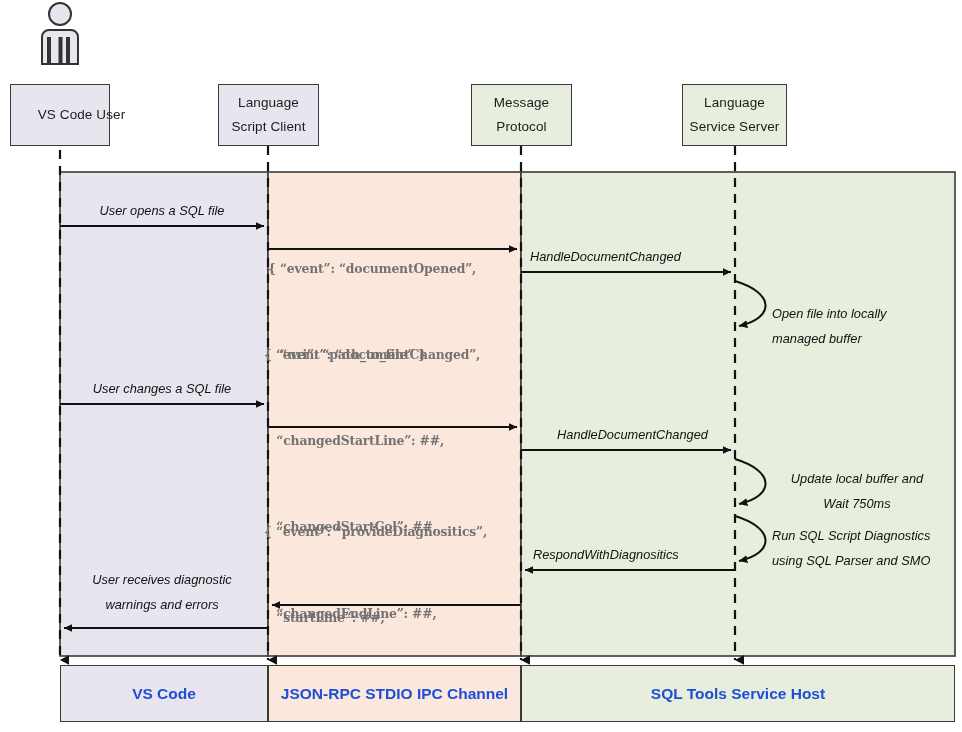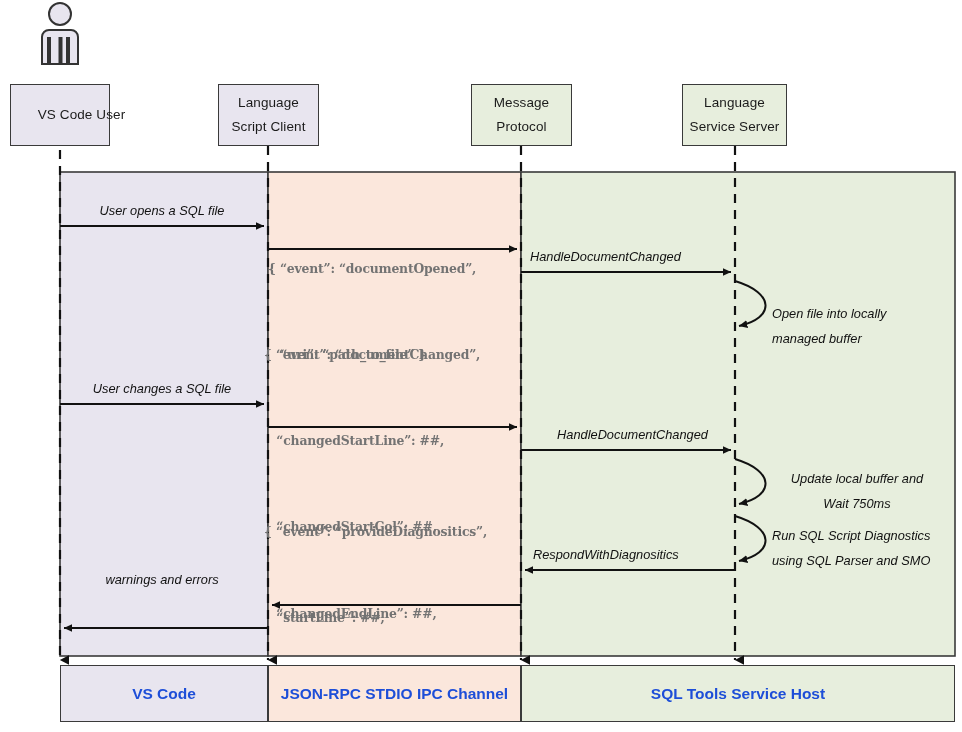--- a/index.html
+++ b/index.html
@@ -165,20 +165,21 @@
   <div class="lifeline-box box-server" style="left:682px; top:84px; width:105px; height:62px;">
     <span>Language</span>
     <span>Service Server</span>
   </div>
 
   <div class="msg-label" style="left:60px; top:199px; width:204px;">User opens a SQL file</div>
 
   <div class="msg-label" style="left:60px; top:377px; width:204px;">User changes a SQL file</div>
 
   <div class="note-label note-center" style="left:60px; top:568px; width:204px;">
+    <span class="ln">User receives diagnostic</span>
     <span class="ln">warnings and errors</span>
   </div>
 
   <div class="msg-label" style="left:530px; top:245px; width:205px; text-align:left;">HandleDocumentChanged</div>
 
   <div class="msg-label" style="left:530px; top:423px; width:205px; text-align:center;">HandleDocumentChanged</div>
 
   <div class="msg-label" style="left:533px; top:543px; width:205px; text-align:left;">RespondWithDiagnositics</div>
 
   <div class="json-block" style="left:268px; top:197px;">

